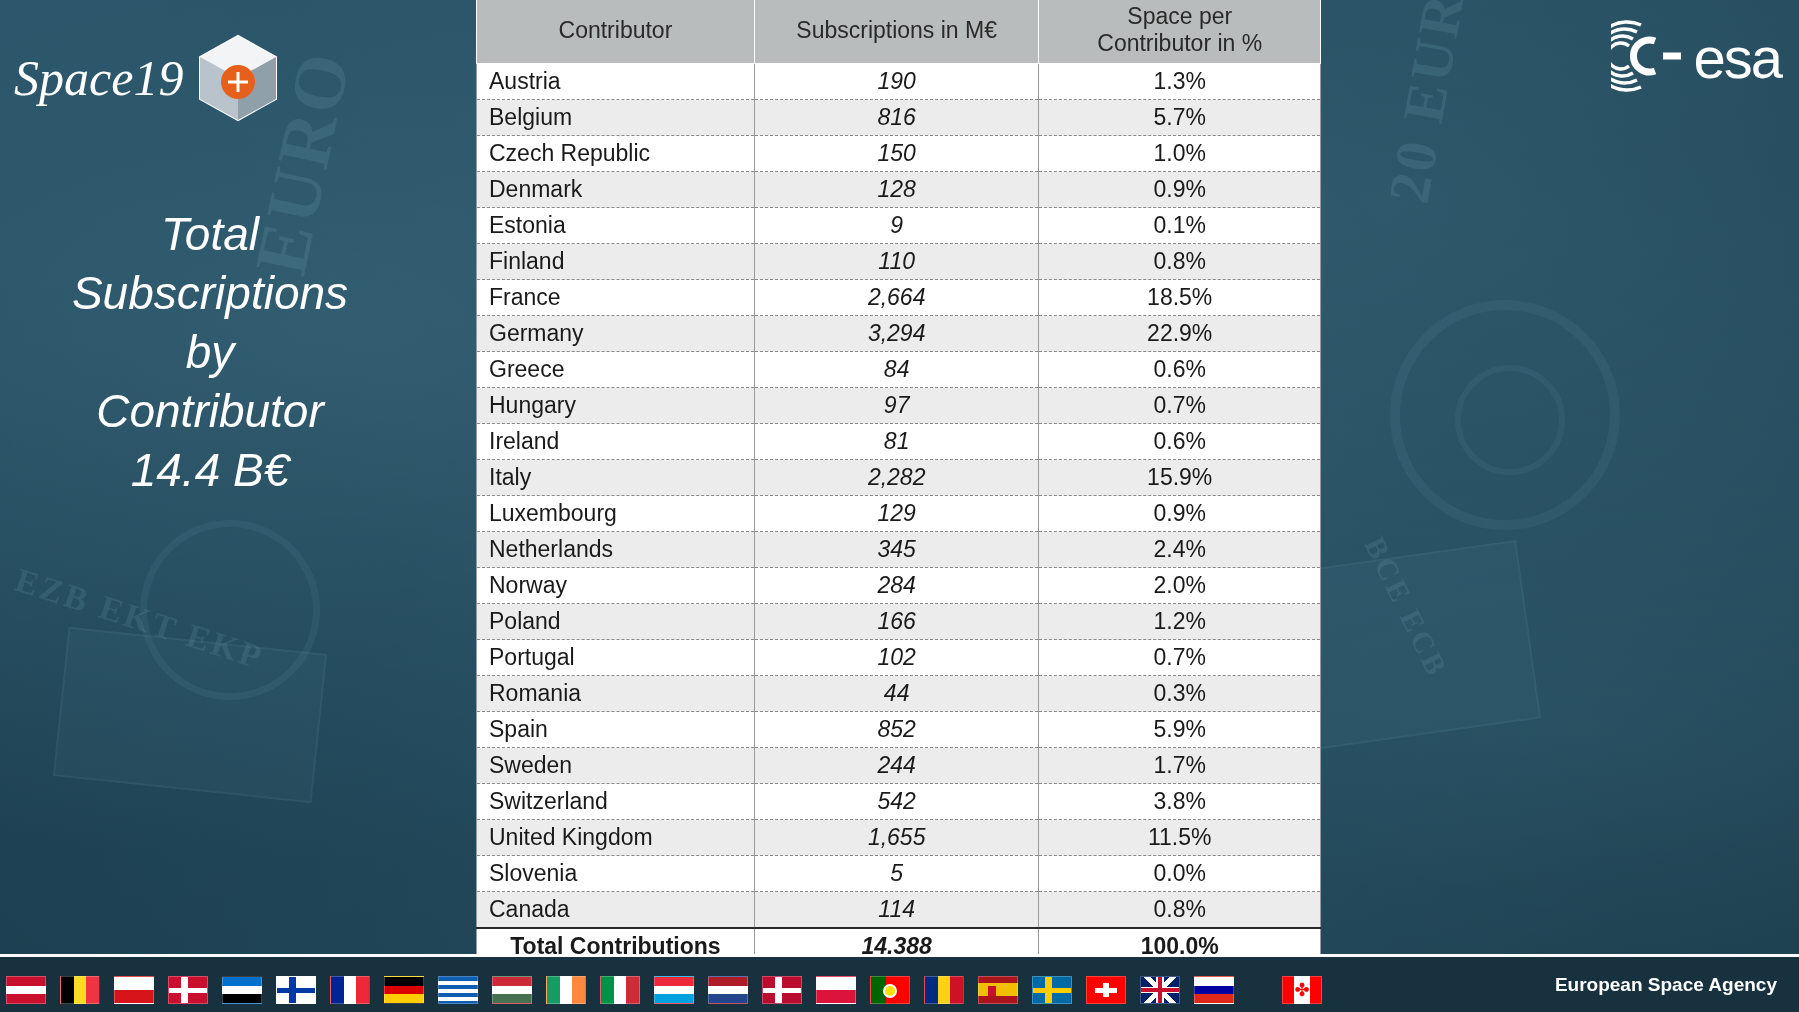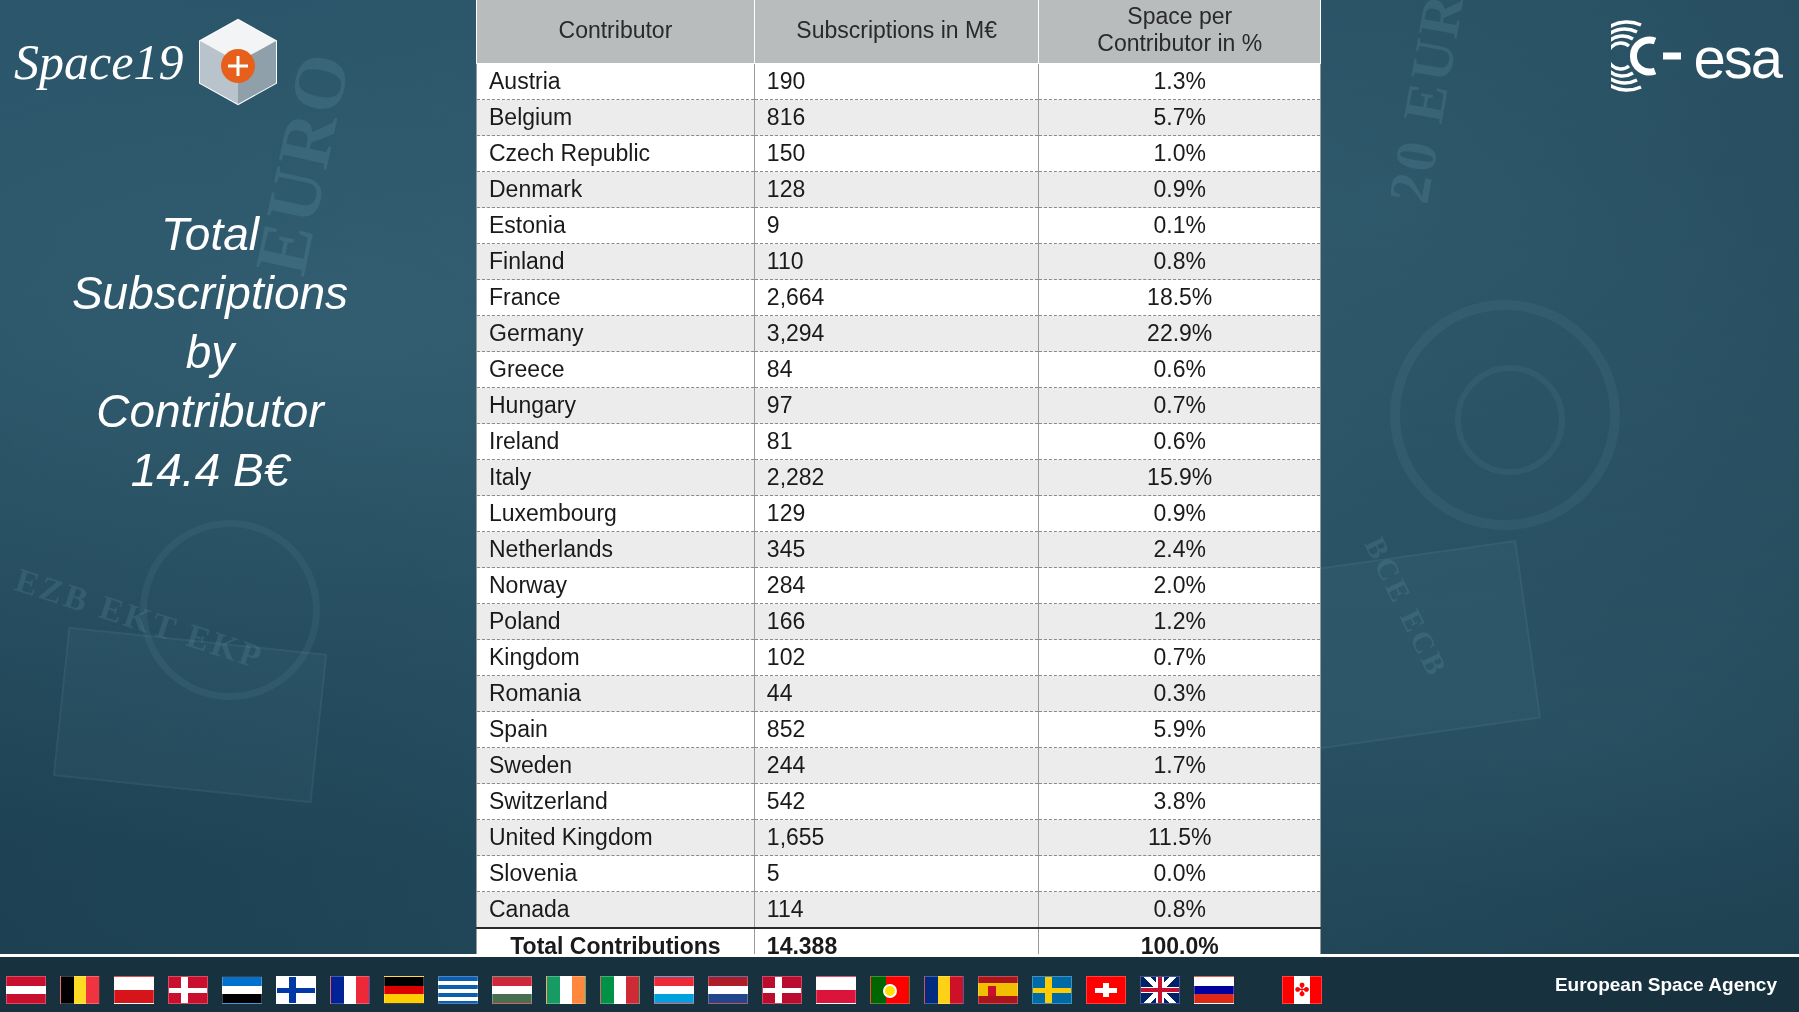--- a/index.html
+++ b/index.html
@@ -39,21 +39,21 @@
     font-family: "Liberation Serif", serif;
   }
   .bg-rect {
     position: absolute;
     background: rgba(120,170,190,0.06);
     border: 2px solid rgba(150,200,220,0.07);
   }
 
   
   .logo {
-    position: absolute; left: 14px; top: 14px;
+    position: absolute; left: 14px; top: 30px;
     display: flex; align-items: center; gap: 11px;
   }
   .logo-text {
     font-family: "Liberation Serif", serif;
     font-style: italic;
     font-size: 50px;
     color: #ffffff;
     letter-spacing: 0px;
   }
   .hex-wrap {
@@ -121,21 +121,21 @@
     border-bottom: 1px dashed #8a8a8a;
     border-left: 1px solid #9a9a9a;
     border-right: 1px solid #9a9a9a;
     height: 35px;
     line-height: 31px;
     white-space: nowrap;
   }
   table.subs tbody tr:nth-child(odd) td { background: #ffffff; }
   table.subs tbody tr:nth-child(even) td { background: #ececec; }
   td.name { text-align: left; }
-  td.num  { text-align: left; }
+  td.num  { text-align: center; font-style: italic; }
   td.pct  { text-align: center; }
   tr.total td {
     background: #ffffff !important;
     font-weight: bold;
     border-top: 2px solid #2a2a2a;
     border-bottom: 2px solid #2a2a2a;
     font-size: 23px;
   }
   tr.total td.name { text-align: center; }
 
@@ -307,21 +307,21 @@
             <td class="name">Norway</td>
             <td class="num">284</td>
             <td class="pct">2.0%</td>
           </tr>
           <tr>
             <td class="name">Poland</td>
             <td class="num">166</td>
             <td class="pct">1.2%</td>
           </tr>
           <tr>
-            <td class="name">Kingdom</td>
+            <td class="name">Portugal</td>
             <td class="num">102</td>
             <td class="pct">0.7%</td>
           </tr>
           <tr>
             <td class="name">Romania</td>
             <td class="num">44</td>
             <td class="pct">0.3%</td>
           </tr>
           <tr>
             <td class="name">Spain</td>

